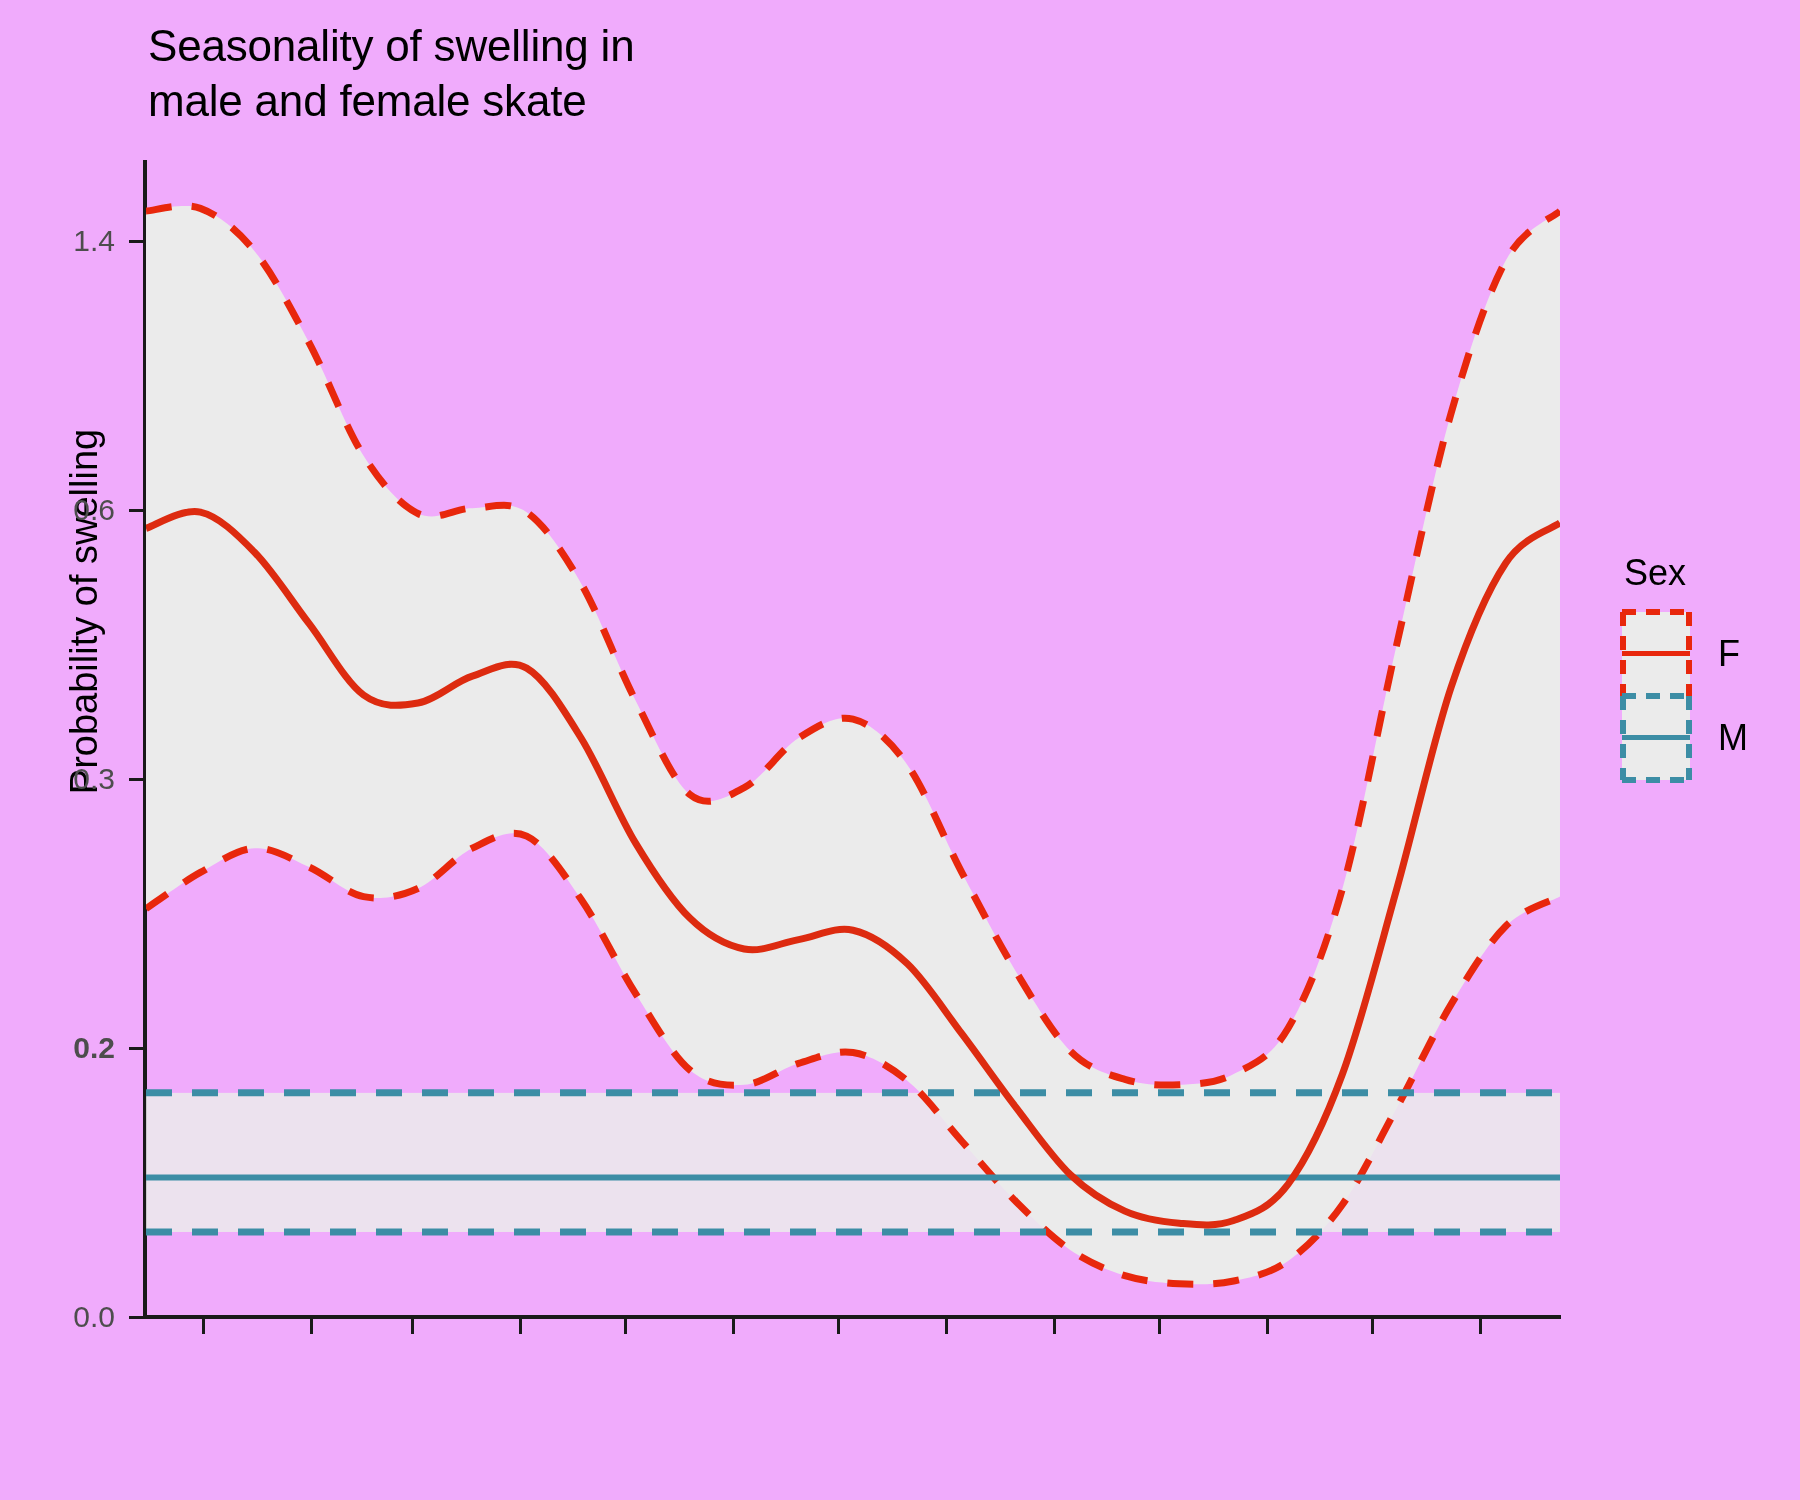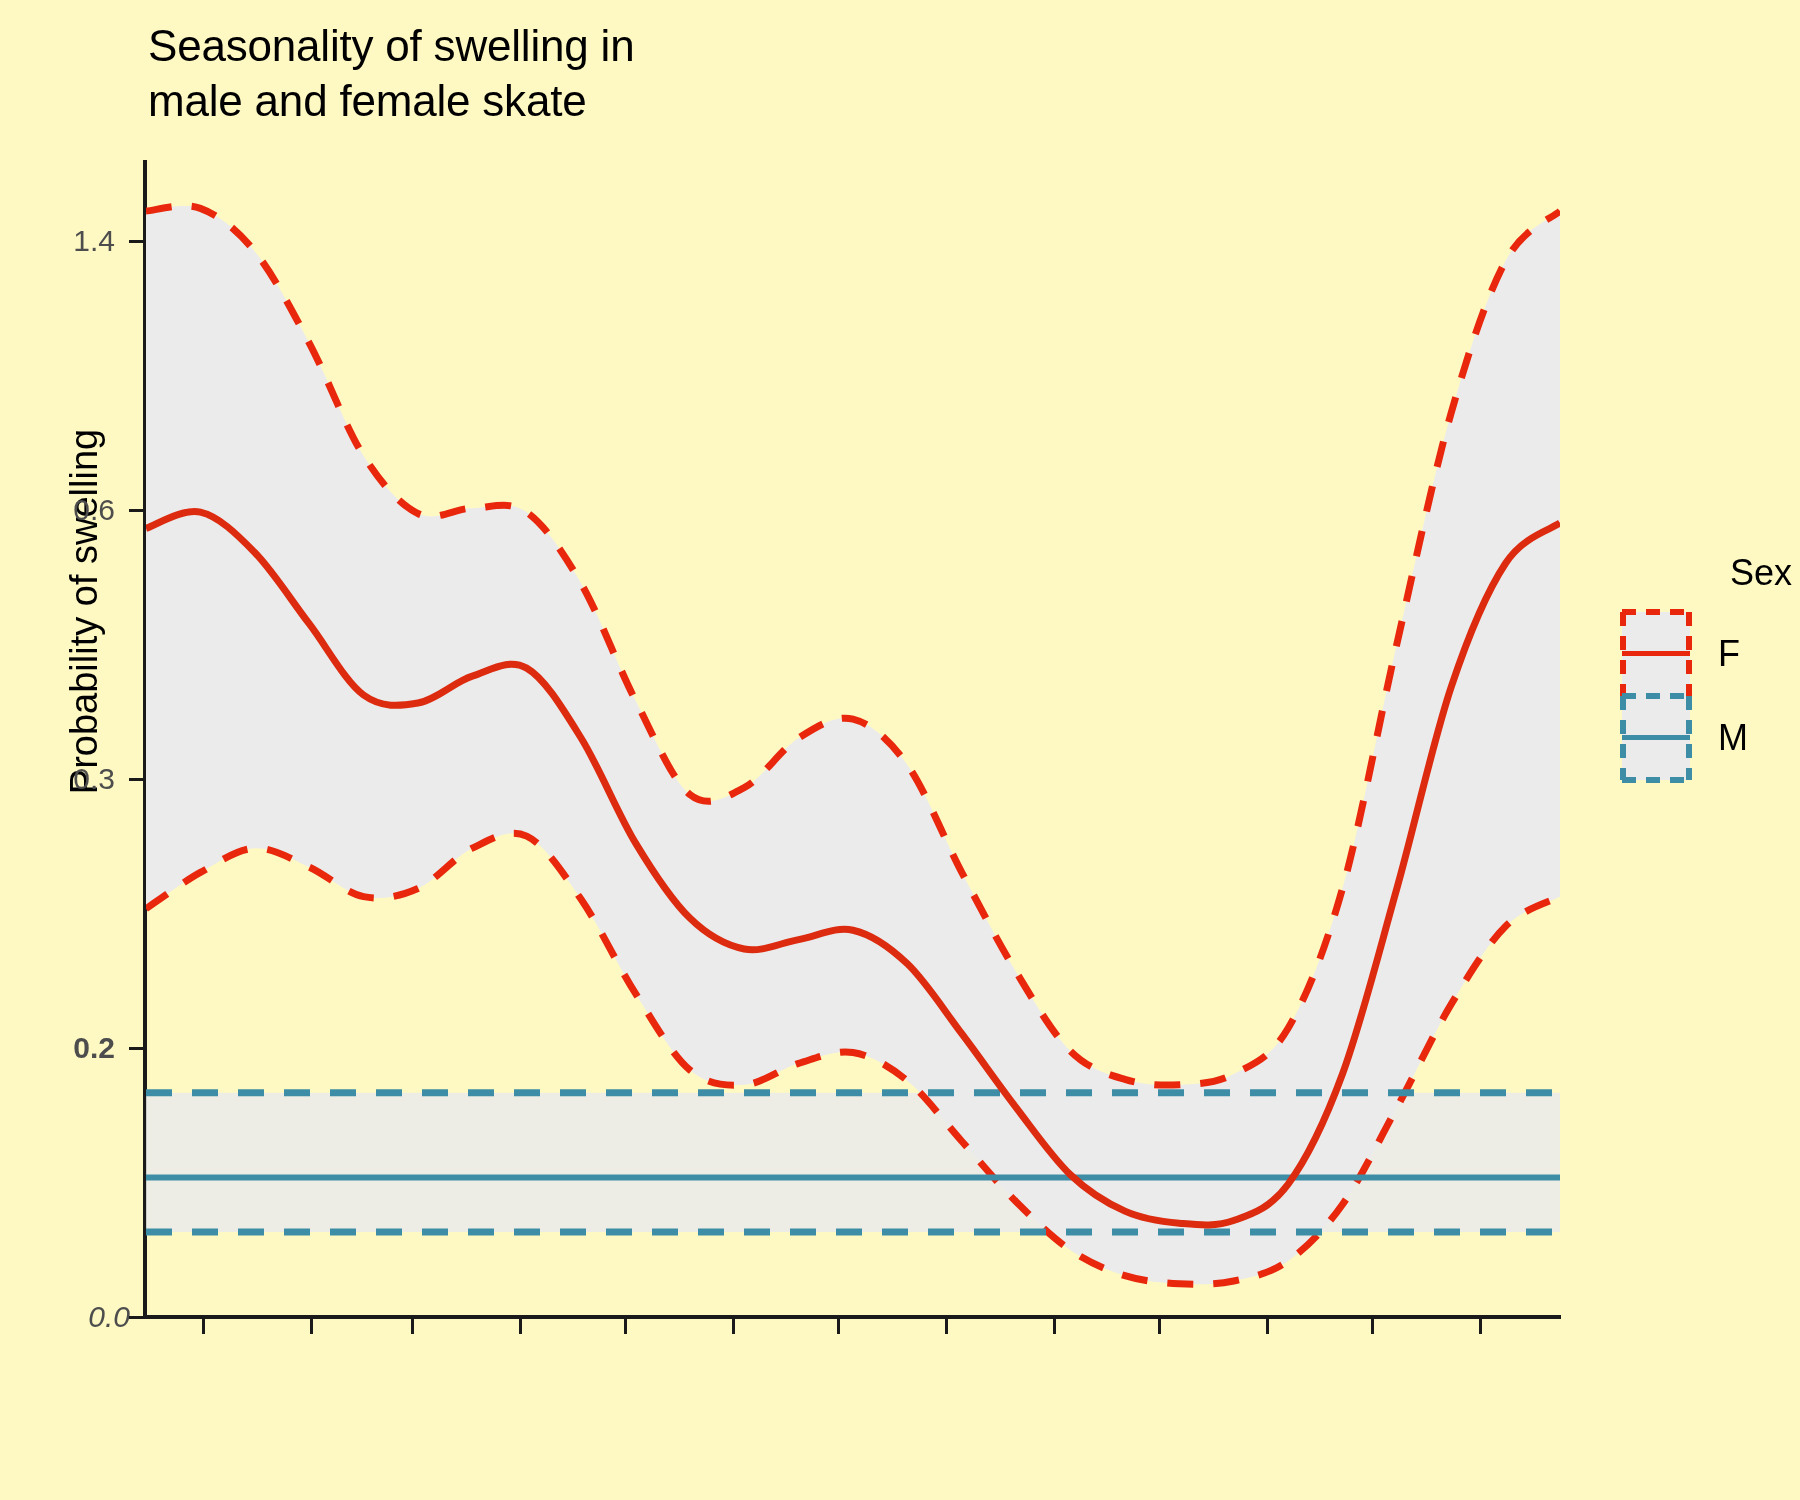--- a/index.html
+++ b/index.html
@@ -1,17 +1,17 @@
 <!DOCTYPE html>
 <html><head>
 <meta charset="utf-8">
 <style>
   html,body{margin:0;padding:0;background:#ffffff;}
   body{width:1800px;height:1500px;font-family:"Liberation Sans",sans-serif;overflow:hidden;}
-  #root{position:relative;width:1800px;height:1500px;background:#fef9c3;}
+  #root{position:relative;width:1800px;height:1500px;background:#f0abfc;}
 
   .title{
     position:absolute;left:148px;top:18px;
     font-size:44px;line-height:1.25;color:#000;
     white-space:pre-line;letter-spacing:-0.2px;
   }
 
   .ylab{
     position:absolute;
     left:-196px;top:590px;width:560px;
@@ -33,21 +33,21 @@
 
   .tick{position:absolute;background:#1a1a1a;}
   .tick-y{left:129px;width:14px;height:3px;}
   .tick-x{top:1319px;width:3px;height:15px;}
 
   .ytlabel{position:absolute;right:0;font-size:30px;color:#4d4d4d;text-align:right;width:110px;}
   .xtwrap{position:absolute;top:1344px;height:110px;}
 
   
   .legend{position:absolute;left:1622px;top:552px;width:170px;}
-  .legend-title{font-size:36px;color:#000;margin:0 0 18px 2px;text-align:right;}
+  .legend-title{font-size:36px;color:#000;margin:0 0 18px 2px;}
   .legend-row{display:flex;align-items:center;height:84px;}
   .legend-key{width:68px;height:84px;position:relative;background:#ebebeb;}
   .legend-key .kline{position:absolute;left:0;width:68px;height:5px;top:39px;}
   .legend-key .kdash-t{position:absolute;left:0;width:68px;height:6px;top:-3px;}
   .legend-key .kdash-b{position:absolute;left:0;width:68px;height:6px;bottom:-3px;}
   .legend-key .kside-l{position:absolute;left:-2px;top:0;width:6px;height:84px;}
   .legend-key .kside-r{position:absolute;right:-2px;top:0;width:6px;height:84px;}
   .legend-label{font-size:36px;color:#000;margin-left:28px;}
 
   .dash-h-red{background:repeating-linear-gradient(to right,#e8270c 0 14px,transparent 14px 24px);}
@@ -60,21 +60,21 @@
 </head>
 <body>
 
 <div id="root">
 
   <div class="title">Seasonality of swelling in
 male and female skate</div>
 
   <div class="ylab">Probability of swelling</div>
 
-  <div class="ytlabel" style="left:20px;top:1300px;font-style:italic;">0.0</div>
+  <div class="ytlabel" style="left:5px;top:1300px;">0.0</div>
   <div class="ytlabel" style="left:5px;top:1031px;font-weight:bold;">0.2</div>
   <div class="ytlabel" style="left:5px;top:762px;">0.3</div>
   <div class="ytlabel" style="left:5px;top:493px;">0.6</div>
   <div class="ytlabel" style="left:5px;top:224px;">1.4</div>
 
   <div class="tick tick-y" style="top:1316px;"></div>
   <div class="tick tick-y" style="top:1047px;"></div>
   <div class="tick tick-y" style="top:778px;"></div>
   <div class="tick tick-y" style="top:509px;"></div>
   <div class="tick tick-y" style="top:240px;"></div>

